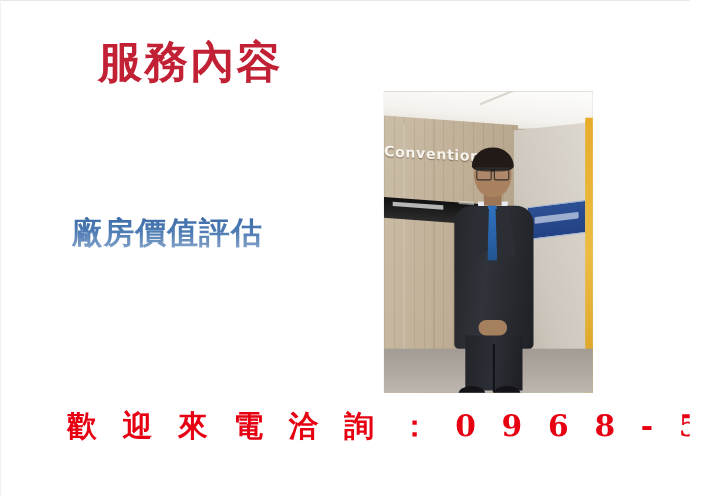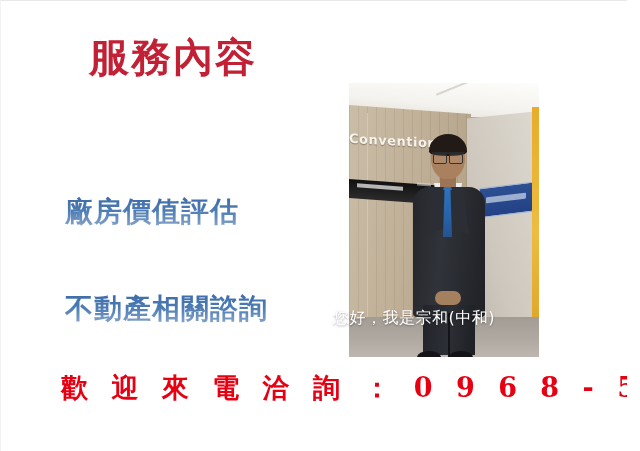--- a/index.html
+++ b/index.html
@@ -285,21 +285,20 @@
 </head>
 <body>
 
 <div id="slide">
 
   <div class="title">服務內容</div>
 
 
   <div class="bullet bullet-2">廠房價值評估</div>
 
-  <div class="bullet bullet-3">不動產相關諮詢</div>
 
   <div class="phone-line">歡 迎 來 電 洽 詢 ： 0 9 6 8 - 5 1 9 - 8 8 8</div>
 
   <div class="photo">
     <div class="photo-inner">
 
       <div class="ceiling"></div>
       <div class="ceiling-line"></div>
 
       <div class="wood-wall"></div>
@@ -333,15 +332,14 @@
         <div class="legs"></div>
         <div class="leg-split"></div>
         <div class="hands"></div>
         <div class="shoe-l"></div>
         <div class="shoe-r"></div>
       </div>
 
     </div>
   </div>
 
-  <div class="photo-caption">您好，我是宗和(中和)</div>
 
 </div>
 
 </body></html>

